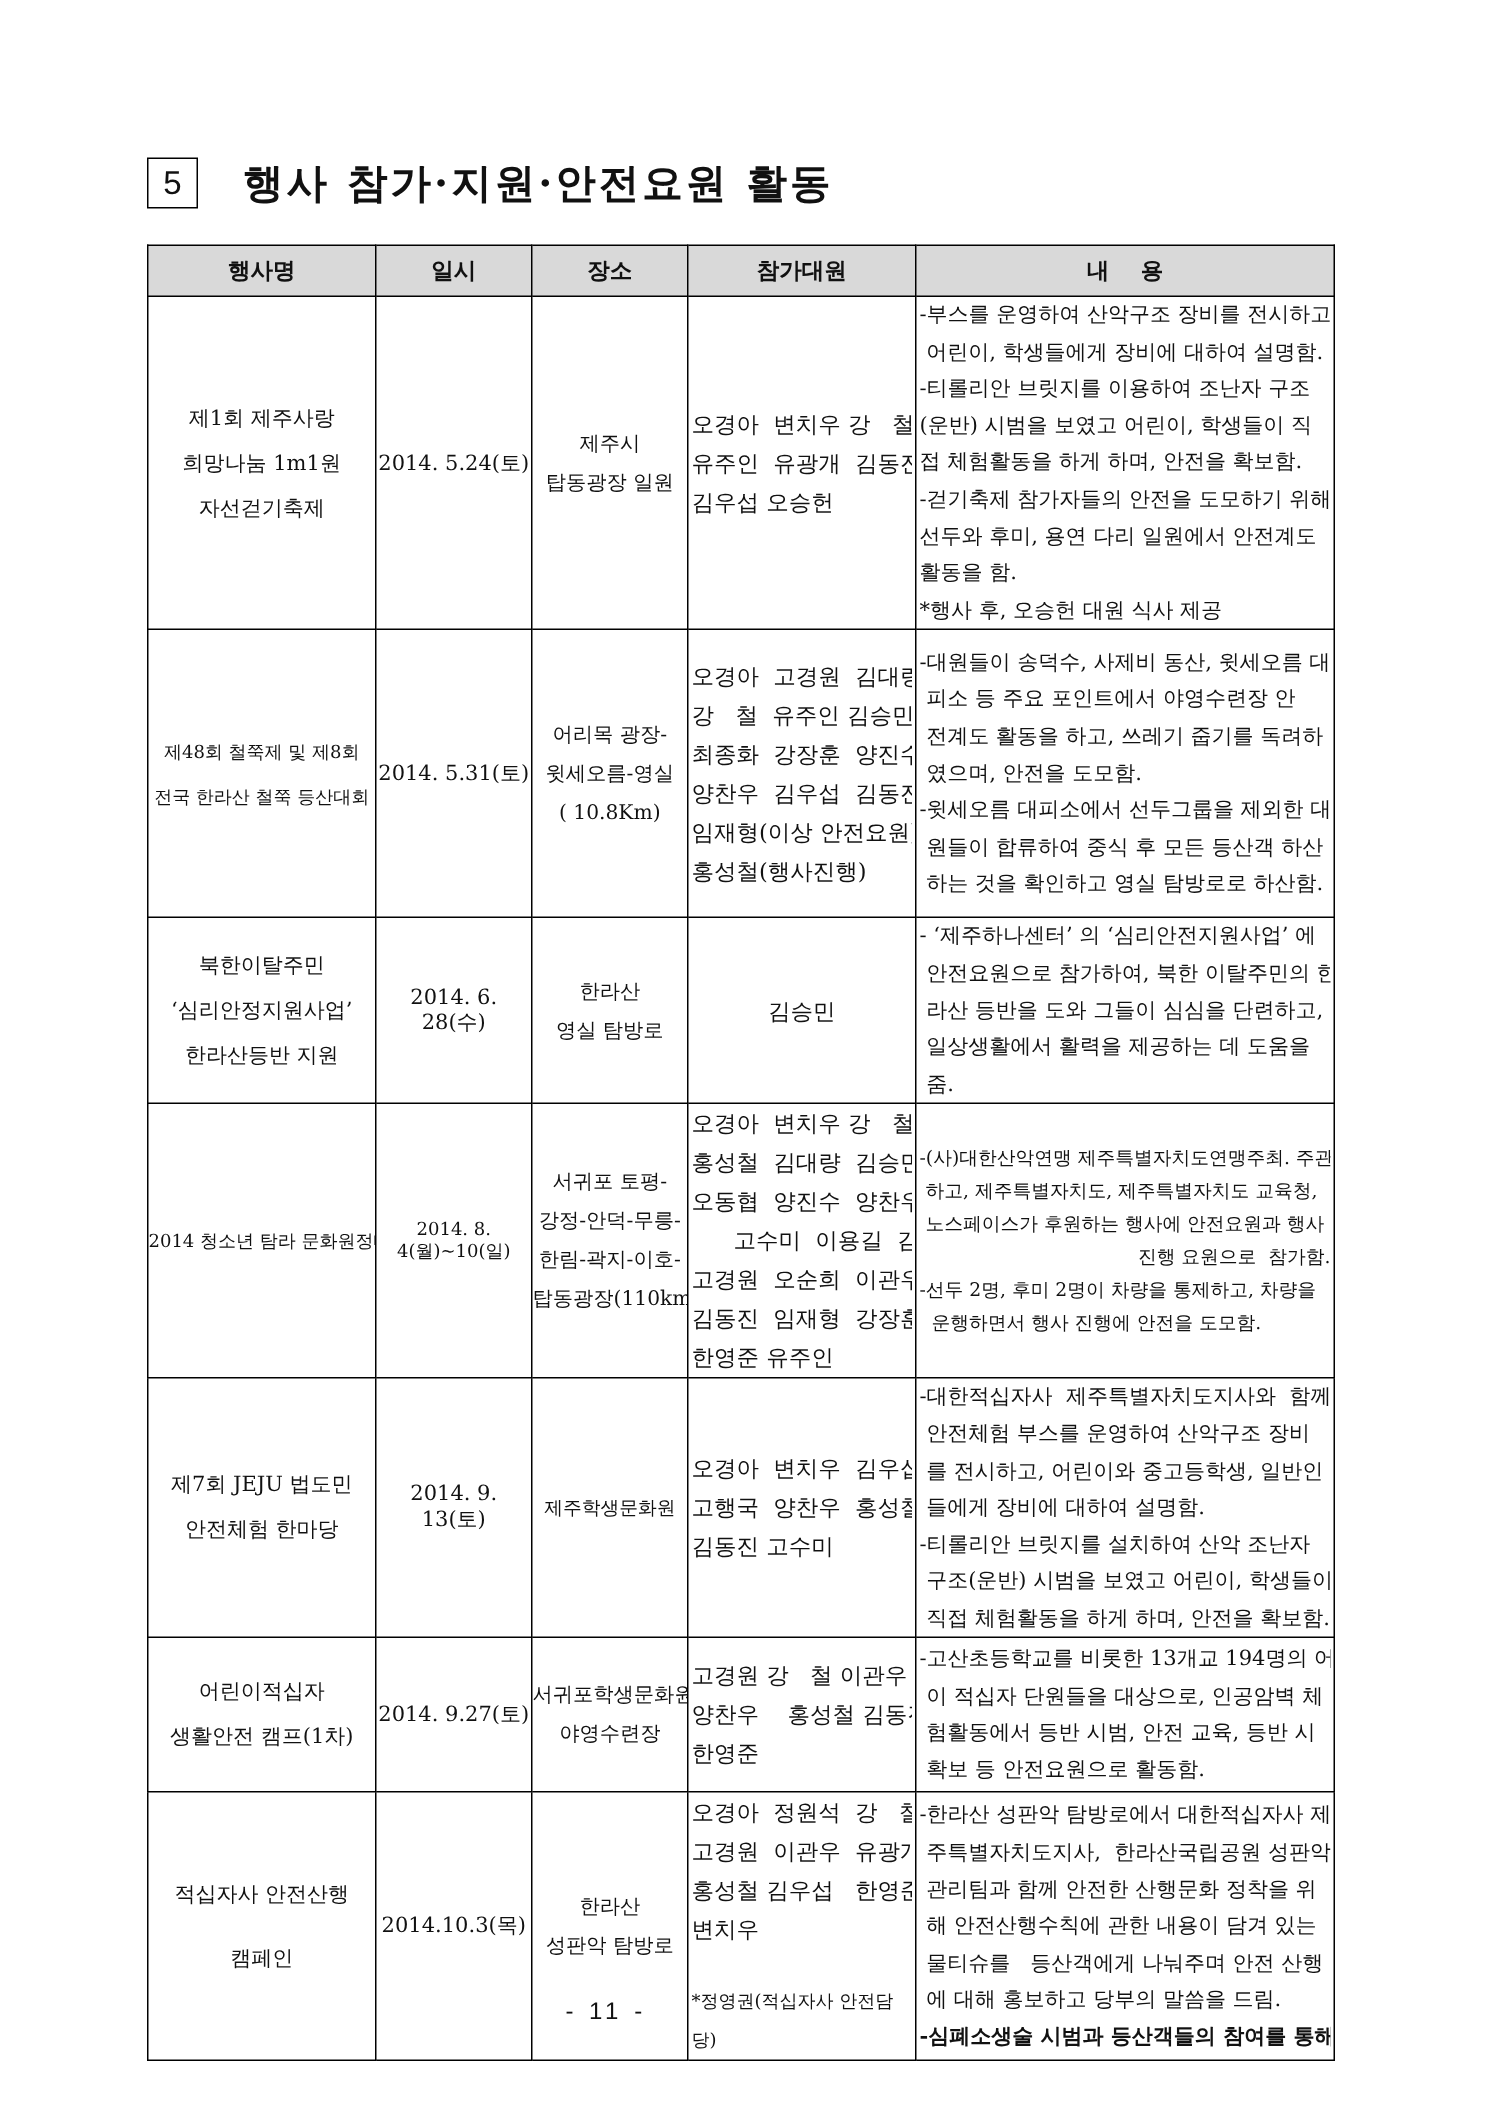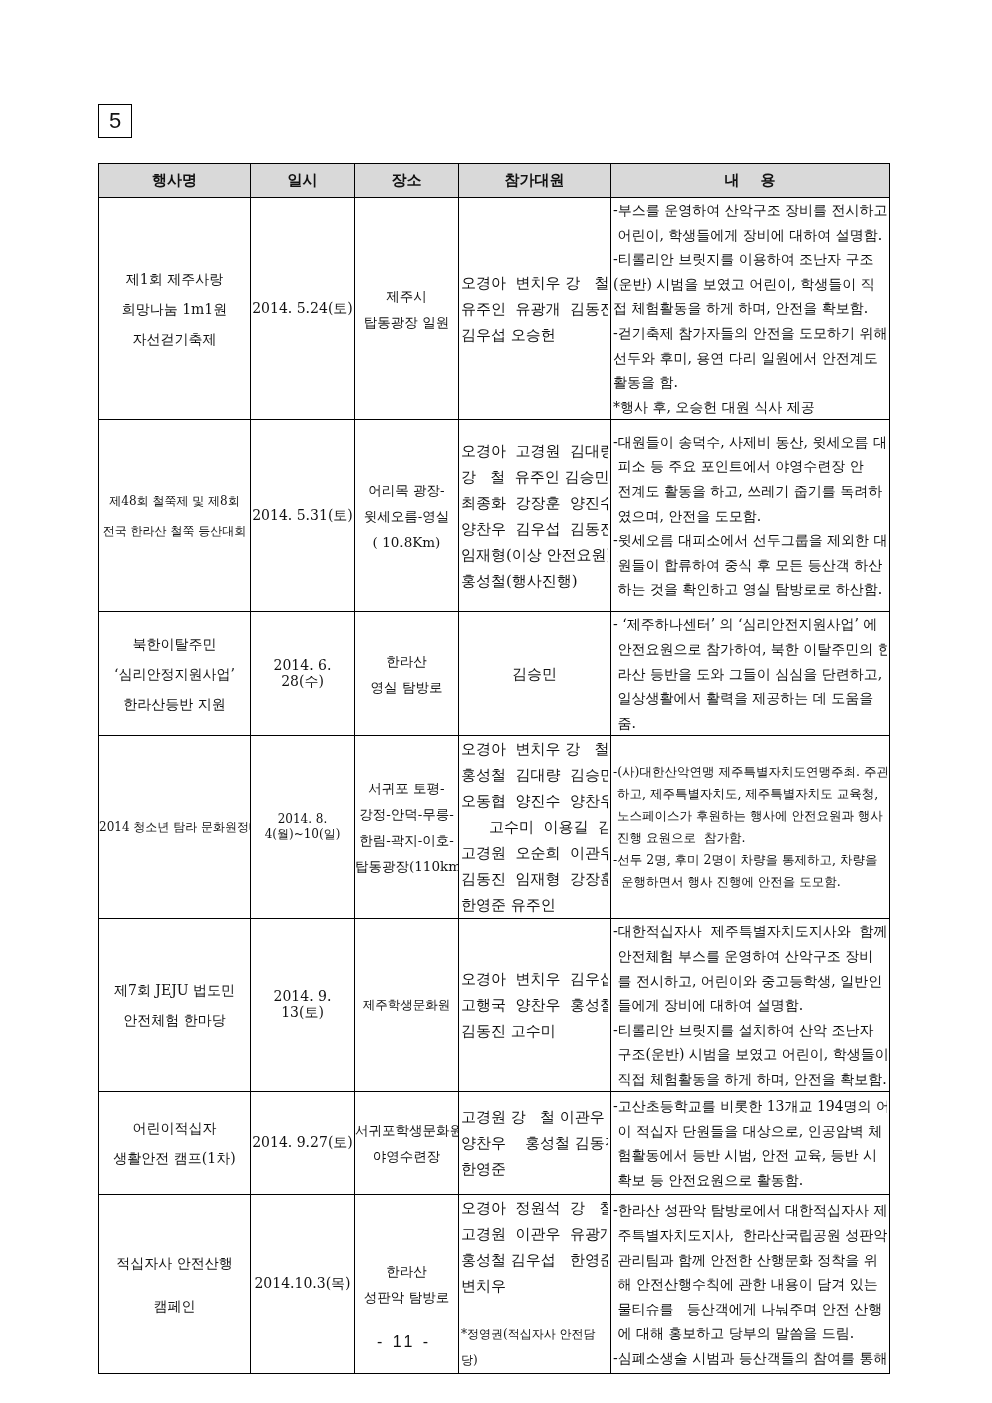--- a/index.html
+++ b/index.html
@@ -24,20 +24,21 @@
   td.c-content.small { font-size: 12.5px; line-height: 22px; vertical-align: middle; }
   .line { white-space: nowrap; overflow: hidden; }
   .page-num { position: absolute; top: 1333px; left: 0; width: 808px; text-align: center;
               font-family: "Liberation Sans", sans-serif; font-size: 16px; letter-spacing: 3px; }
 </style>
 </head>
 <body>
 
 <div class="section-title">
   <div class="section-num">5</div>
+  <div class="section-text">행사 참가·지원·안전요원 활동</div>
 </div>
 
 <table class="events">
   <colgroup>
     <col style="width:152px">
       <col style="width:104px">
       <col style="width:104px">
       <col style="width:152px">
       <col style="width:279px">
   </colgroup>
@@ -155,21 +156,21 @@
           <div class="line" style="white-space: pre;">오동협  양진수  양찬우</div>
           <div class="line" style="white-space: pre; margin-left: 28px;">고수미  이용길  김우섭</div>
           <div class="line" style="white-space: pre;">고경원  오순희  이관우</div>
           <div class="line" style="white-space: pre;">김동진  임재형  강장훈</div>
           <div class="line" style="white-space: pre;">한영준 유주인</div>
         </td>
         <td class="c-content small">
           <div class="line" style="white-space: pre;">-(사)대한산악연맹 제주특별자치도연맹주최. 주관</div>
           <div class="line" style="white-space: pre;"> 하고, 제주특별자치도, 제주특별자치도 교육청,</div>
           <div class="line" style="white-space: pre;"> 노스페이스가 후원하는 행사에 안전요원과 행사</div>
-          <div class="line" style="white-space: pre;"> 진행 요원으로  참가함.</div>
+          <div class="line" style="white-space: pre; text-align: right;"> 진행 요원으로  참가함.</div>
           <div class="line" style="white-space: pre;">-선두 2명, 후미 2명이 차량을 통제하고, 차량을</div>
           <div class="line" style="white-space: pre;">  운행하면서 행사 진행에 안전을 도모함.</div>
         </td>
       </tr>
       <tr style="height: 162px;">
         <td class="c-name">
           <div class="line" style="white-space: pre;">제7회 JEJU 법도민</div>
           <div class="line" style="white-space: pre;">안전체험 한마당</div>
         </td>
         <td class="c-date">
@@ -236,19 +237,19 @@
           <div class="line" style="white-space: pre;">변치우</div>
           <div class="note">*정영권(적십자사 안전담당)</div>
         </td>
         <td class="c-content">
           <div class="line" style="white-space: pre;">-한라산 성판악 탐방로에서 대한적십자사 제</div>
           <div class="line" style="white-space: pre;"> 주특별자치도지사,  한라산국립공원 성판악</div>
           <div class="line" style="white-space: pre;"> 관리팀과 함께 안전한 산행문화 정착을 위</div>
           <div class="line" style="white-space: pre;"> 해 안전산행수칙에 관한 내용이 담겨 있는</div>
           <div class="line" style="white-space: pre;"> 물티슈를   등산객에게 나눠주며 안전 산행</div>
           <div class="line" style="white-space: pre;"> 에 대해 홍보하고 당부의 말씀을 드림.</div>
-          <div class="line" style="white-space: pre;">-심폐소생술 시범과 등산객들의 참여를 통해</div>
+          <div class="line" style="white-space: pre; font-weight: bold;">-심폐소생술 시범과 등산객들의 참여를 통해</div>
         </td>
       </tr>
     </tbody>
 </table>
 
 <div class="page-num">- 11 -</div>
 
 </body></html>

